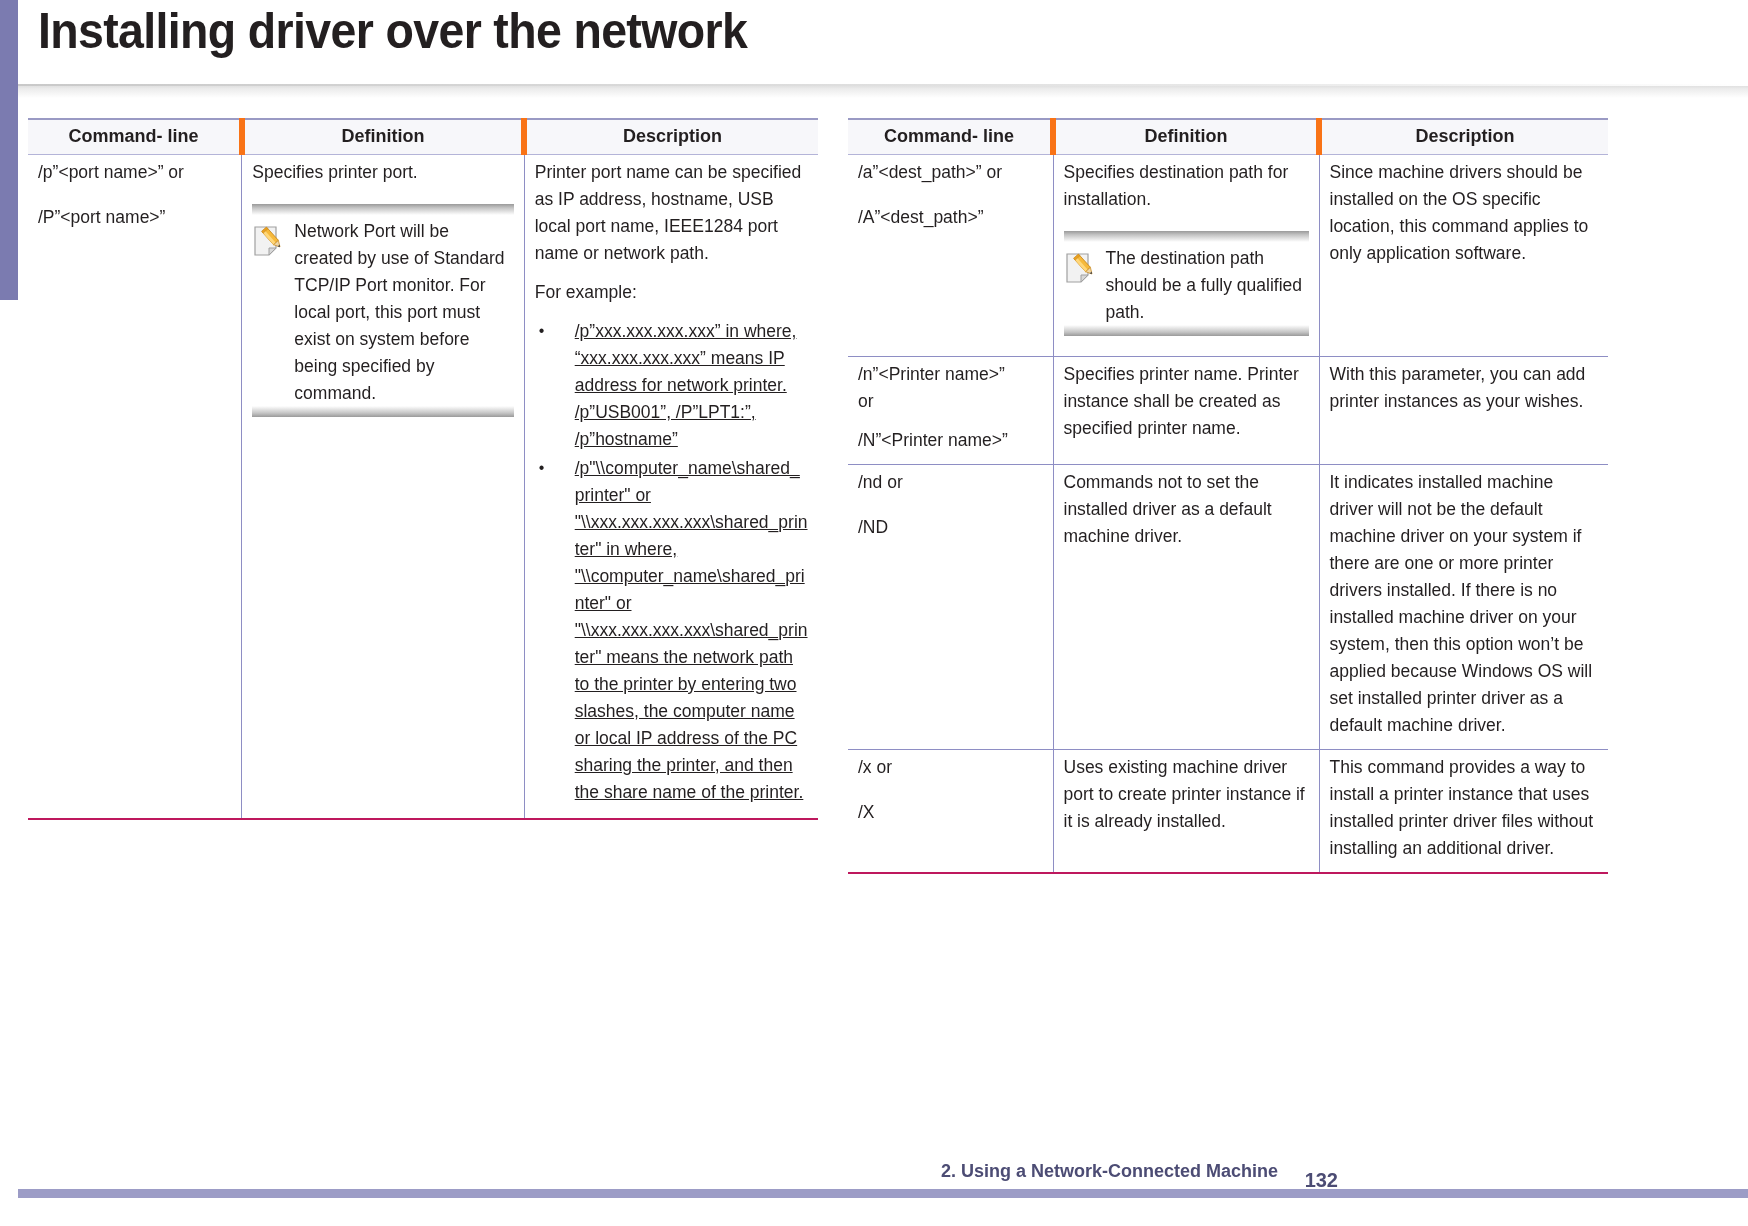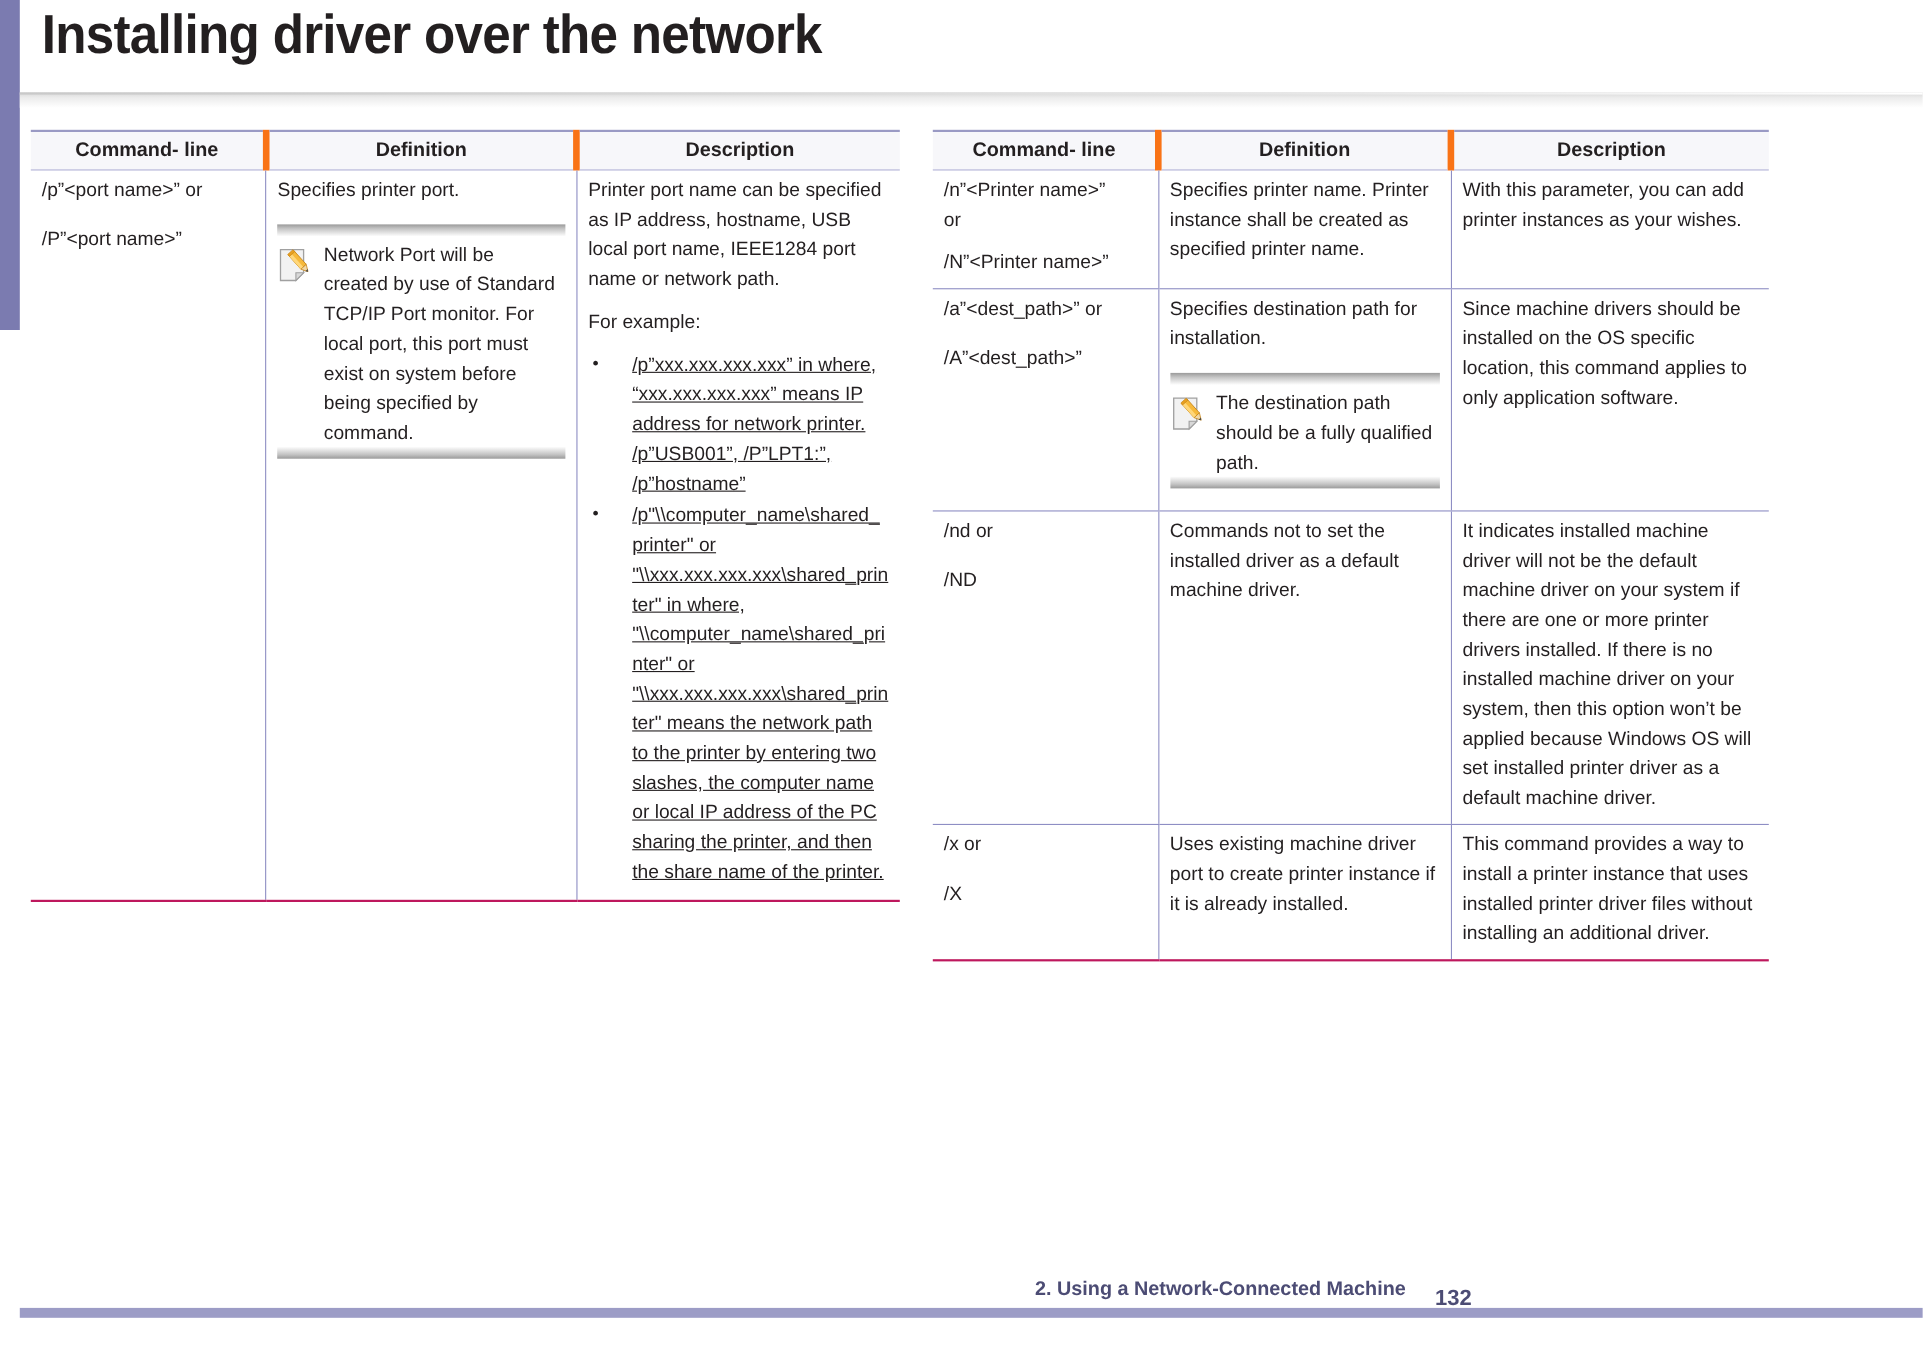--- a/index.html
+++ b/index.html
@@ -279,34 +279,20 @@
         <tr>
           <th>Command- line</th>
           <th class="sep">Definition</th>
           <th class="sep">Description</th>
         </tr>
       </thead>
       <tbody>
 
         <tr>
           <td>
-            <p class="cmd-line-2">/n”&lt;Printer name&gt;”</p>
-            <p class="cmd-line-2">or</p>
-            <p class="cmd-line-2" style="margin-top:12px">/N”&lt;Printer name&gt;”</p>
-          </td>
-          <td class="sep">
-            <p class="para tight">Specifies printer name. Printer instance shall be created as specified printer name.</p>
-          </td>
-          <td class="sep">
-            <p class="para tight">With this parameter, you can add printer instances as your wishes.</p>
-          </td>
-        </tr>
-
-        <tr>
-          <td>
             <p class="cmd-line-1">/a”&lt;dest_path&gt;” or</p>
             <p class="cmd-line-2">/A”&lt;dest_path&gt;”</p>
           </td>
           <td class="sep">
             <p class="para tight">Specifies destination path for installation.</p>
             <div class="note">
               <div class="note-inner">
                 <span class="note-icon">
                   <svg width="32" height="34" viewBox="0 0 32 34" xmlns="http://www.w3.org/2000/svg">
                     <path d="M3 3 L24 3 L24 24 L17 31 L3 31 Z" fill="#f2f2f2" stroke="#a0a0a0" stroke-width="1.2"></path>
@@ -324,20 +310,34 @@
               </div>
             </div>
           </td>
           <td class="sep">
             <p class="para tight">Since machine drivers should be installed on the OS specific location, this command applies to only application software.</p>
           </td>
         </tr>
 
         <tr>
           <td>
+            <p class="cmd-line-2">/n”&lt;Printer name&gt;”</p>
+            <p class="cmd-line-2">or</p>
+            <p class="cmd-line-2" style="margin-top:12px">/N”&lt;Printer name&gt;”</p>
+          </td>
+          <td class="sep">
+            <p class="para tight">Specifies printer name. Printer instance shall be created as specified printer name.</p>
+          </td>
+          <td class="sep">
+            <p class="para tight">With this parameter, you can add printer instances as your wishes.</p>
+          </td>
+        </tr>
+
+        <tr>
+          <td>
             <p class="cmd-line-1">/nd or</p>
             <p class="cmd-line-2">/ND</p>
           </td>
           <td class="sep">
             <p class="para tight">Commands not to set the installed driver as a default machine driver.</p>
           </td>
           <td class="sep">
             <p class="para tight">It indicates installed machine driver will not be the default machine driver on your system if there are one or more printer drivers installed. If there is no installed machine driver on your system, then this option won’t be applied because Windows OS will set installed printer driver as a default machine driver.</p>
           </td>
         </tr>

